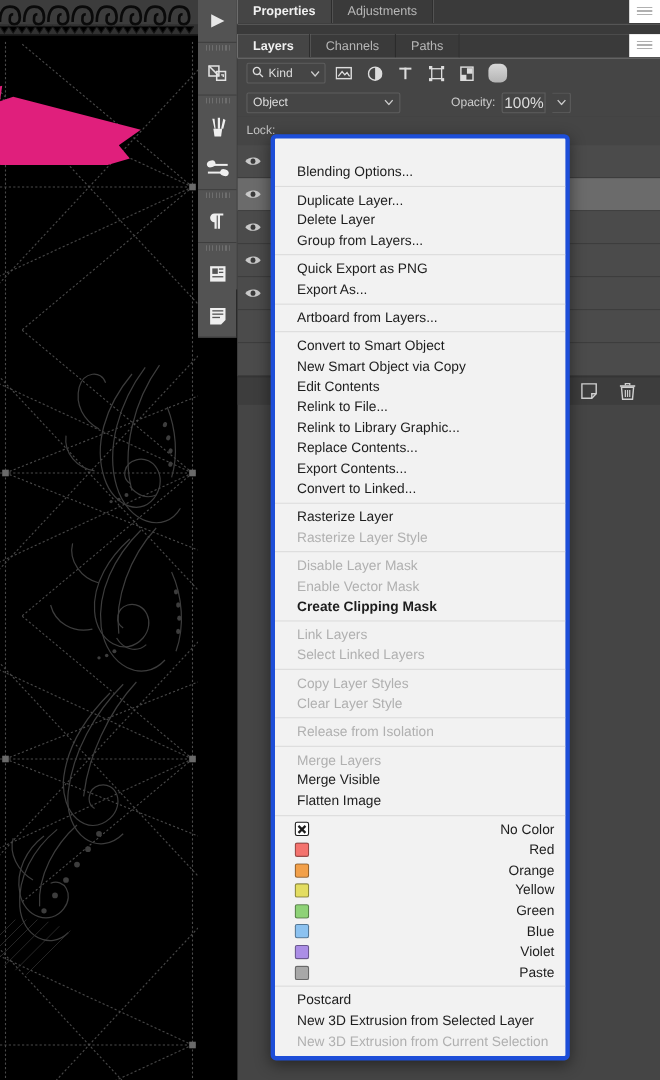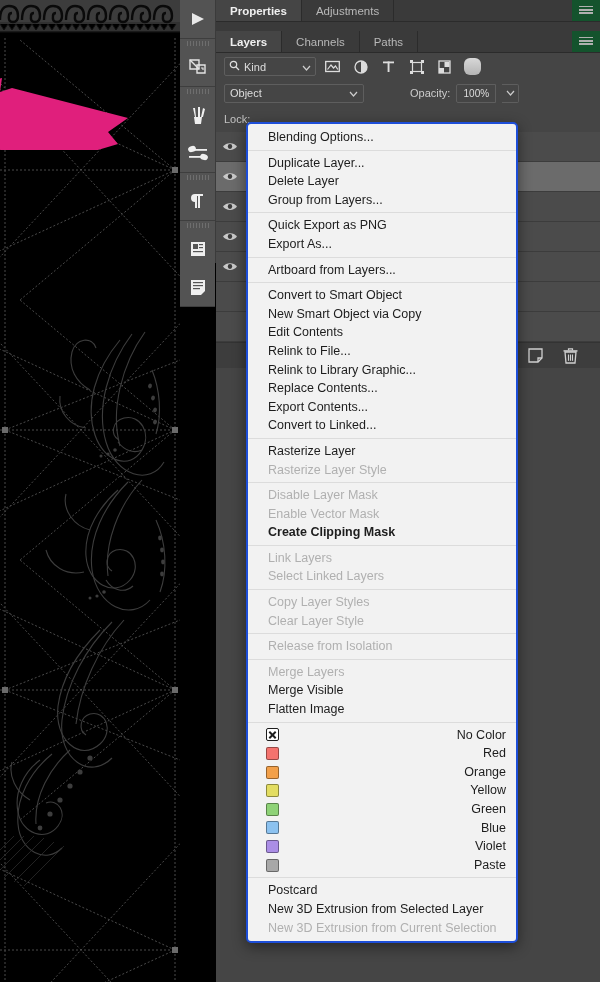--- a/index.html
+++ b/index.html
@@ -45,21 +45,21 @@
   }
   .dock-icon svg { display:block; }
 
   
   #panels {
     position:absolute; left:216px; top:0; width:384px; height:982px;
     background:#3a3a3a;
   }
 
   .panel-tabbar {
-    height:22px; background:#14532d;
+    height:22px; background:#ffffff;
     display:flex; align-items:stretch;
     border-bottom:1px solid #2b2b2b;
     position:relative;
   }
   .panel-tab {
     padding:0 14px; display:flex; align-items:center;
     font-size:11.5px; color:#b8b8b8; background:#3a3a3a;
     border-right:1px solid #2b2b2b;
     cursor:default;
   }
@@ -77,21 +77,21 @@
 
   #properties-panel { height:31px; }
   #layers-panel { background:#454545; height:951px; }
 
   
   .filter-row {
     height:27px; display:flex; align-items:center; gap:8px;
     padding:0 8px; background:#454545;
   }
   .kind-select {
-    width:92px; height:19px; background:#454545;
+    width:72px; height:19px; background:#454545;
     border:1px solid #5e5e5e; border-radius:2px;
     display:flex; align-items:center; gap:4px; padding:0 4px;
     font-size:11px; color:#ddd;
   }
   .kind-select .caret { margin-left:auto; }
   .filt-icons { display:flex; align-items:center; gap:11px; }
   .filt-icons span { display:flex; align-items:center; justify-content:center; width:17px;}
   .toggle-knob {
     width:11px; height:17px; border-radius:6px;
     background:linear-gradient(180deg,#d8d8d8,#b4b4b4);
@@ -105,21 +105,21 @@
   .blend-select {
     width:140px; height:19px; background:#454545; border:1px solid #5e5e5e;
     border-radius:2px; display:flex; align-items:center; padding:0 5px;
     font-size:11px; color:#ddd;
   }
   .blend-select .caret { margin-left:auto; }
   .opacity-label { font-size:11px; color:#ccc;margin-left:40px; }
   .opacity-box {
     width:40px; height:19px; background:#454545; border:1px solid #5e5e5e;
     border-radius:2px 0 0 2px; display:flex; align-items:center; justify-content:center;
-    font-size:10px; color:#ddd;
+    font-size:14px; color:#ddd;
   }
   .opacity-caret {
     width:17px; height:19px; border:1px solid #5e5e5e; border-left:none;
     border-radius:0 2px 2px 0; display:flex; align-items:center; justify-content:center;
   }
 
   
   .lock-row {
     height:26px; display:flex; align-items:center; padding:0 8px;
     font-size:11px; color:#c2c2c2; background:#454545;
@@ -141,24 +141,24 @@
     height:26px; display:flex; align-items:center; justify-content:flex-end;
     gap:20px; padding-right:22px;
     background:#3d3d3d; border-top:1px solid #333;
   }
   .layers-footer .fb { display:flex; align-items:center; justify-content:center; }
 
   
   #context-menu {
     position:absolute; left:246px; top:122px; width:272px;
     background:#f2f2f2;
-    border:2px solid #1d4ed8;
+    border:4px solid #1d4ed8;
     border-radius:5px;
     box-shadow:0 4px 14px rgba(0,0,0,.45);
-    padding:4px 0 4px 0;
+    padding:21px 0 4px 0;
     font-size:12.5px; color:#1d1d1d;
     overflow:hidden;
   }
   .mi {
     height:18.6px; line-height:18.6px;
     padding:0 10px 0 20px;
     white-space:nowrap;
     cursor:default;
   }
   .mi.disabled { color:#b0b0b0; }

